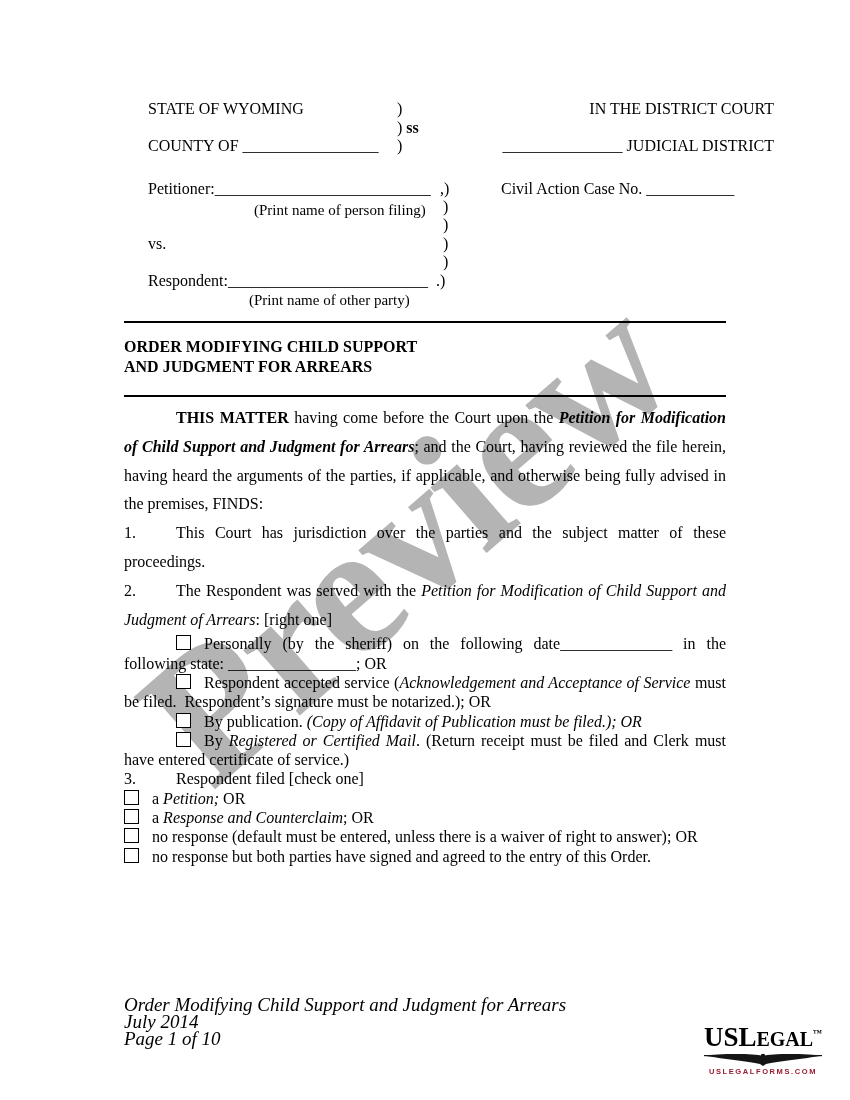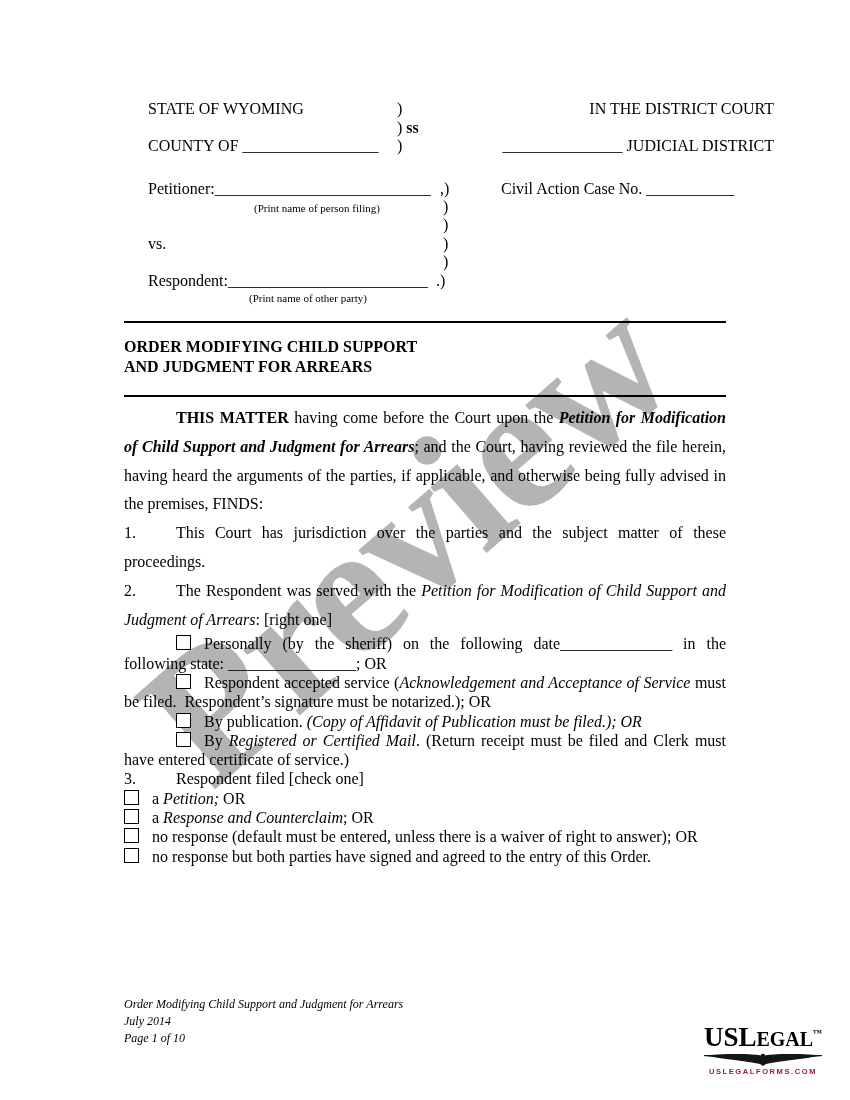--- a/index.html
+++ b/index.html
@@ -9,38 +9,38 @@
     overflow:hidden;
   }
   .wm {
     position:absolute; left:405px; top:540px;
     transform:translate(-50%,-50%) rotate(-41deg);
     font-size:188px; font-weight:bold; color:#b4b4b4;
     white-space:nowrap; z-index:0; letter-spacing:-3px;
   }
   .abs { position:absolute; z-index:1;margin-left:24px; }
   .line { font-size:16px; white-space:nowrap; }
-  .hint { font-size:11px; white-space:nowrap;text-align:center; }
+  .hint { font-size:15px; white-space:nowrap;text-align:center; }
   .right { text-align:right; }
   .rule { position:absolute; left:124px; width:602px; height:2px; background:#000; z-index:1; }
   .title { position:absolute; left:124px; width:602px; text-align:left;
            font-weight:bold; font-size:16px; line-height:20px; z-index:1; }
   .flow { position:absolute; left:124px; top:404px; width:602px; font-size:16px; z-index:1; }
   .flow p { margin:0; }
   .p2x { line-height:28.8px; text-align:justify; }
   .indent { text-indent:52px; }
   .num { display:inline-block; width:52px; }
   .cbx { line-height:19.3px; text-align:justify; text-indent:52px; }
   .cbx-first { margin-top:9px; }
   .h3 { margin-top:22px; line-height:19.3px; }
   .sub { margin-left:52px; line-height:19.3px; }
   .cb { display:inline-block; width:13px; height:13px; border:1.5px solid #000;
         vertical-align:-1px; margin-right:13px; background:#fff; }
   .footer { position:absolute; left:124px; top:996px; font-style:italic;
-            font-size:12px; line-height:17px; z-index:1; }
+            font-size:19px; line-height:17px; z-index:1; }
   .logo { position:absolute; left:700px; top:1020px; width:126px; text-align:center; z-index:1; }
   .logo-name { font-size:27px; line-height:26px; font-weight:bold; color:#000000;
                font-family:"Liberation Serif",serif; white-space:nowrap; }
   .logo-name .small { font-size:20px; }
   .logo-tm { font-size:9px; vertical-align:super; }
   .eagle { line-height:0; margin-top:1px; }
   .logo-site { font-size:7.5px; font-weight:bold; color:#9a1c30; letter-spacing:1.6px;
                margin-top:1px; white-space:nowrap; font-family:"Liberation Sans",sans-serif; }
 </style>
 </head>

